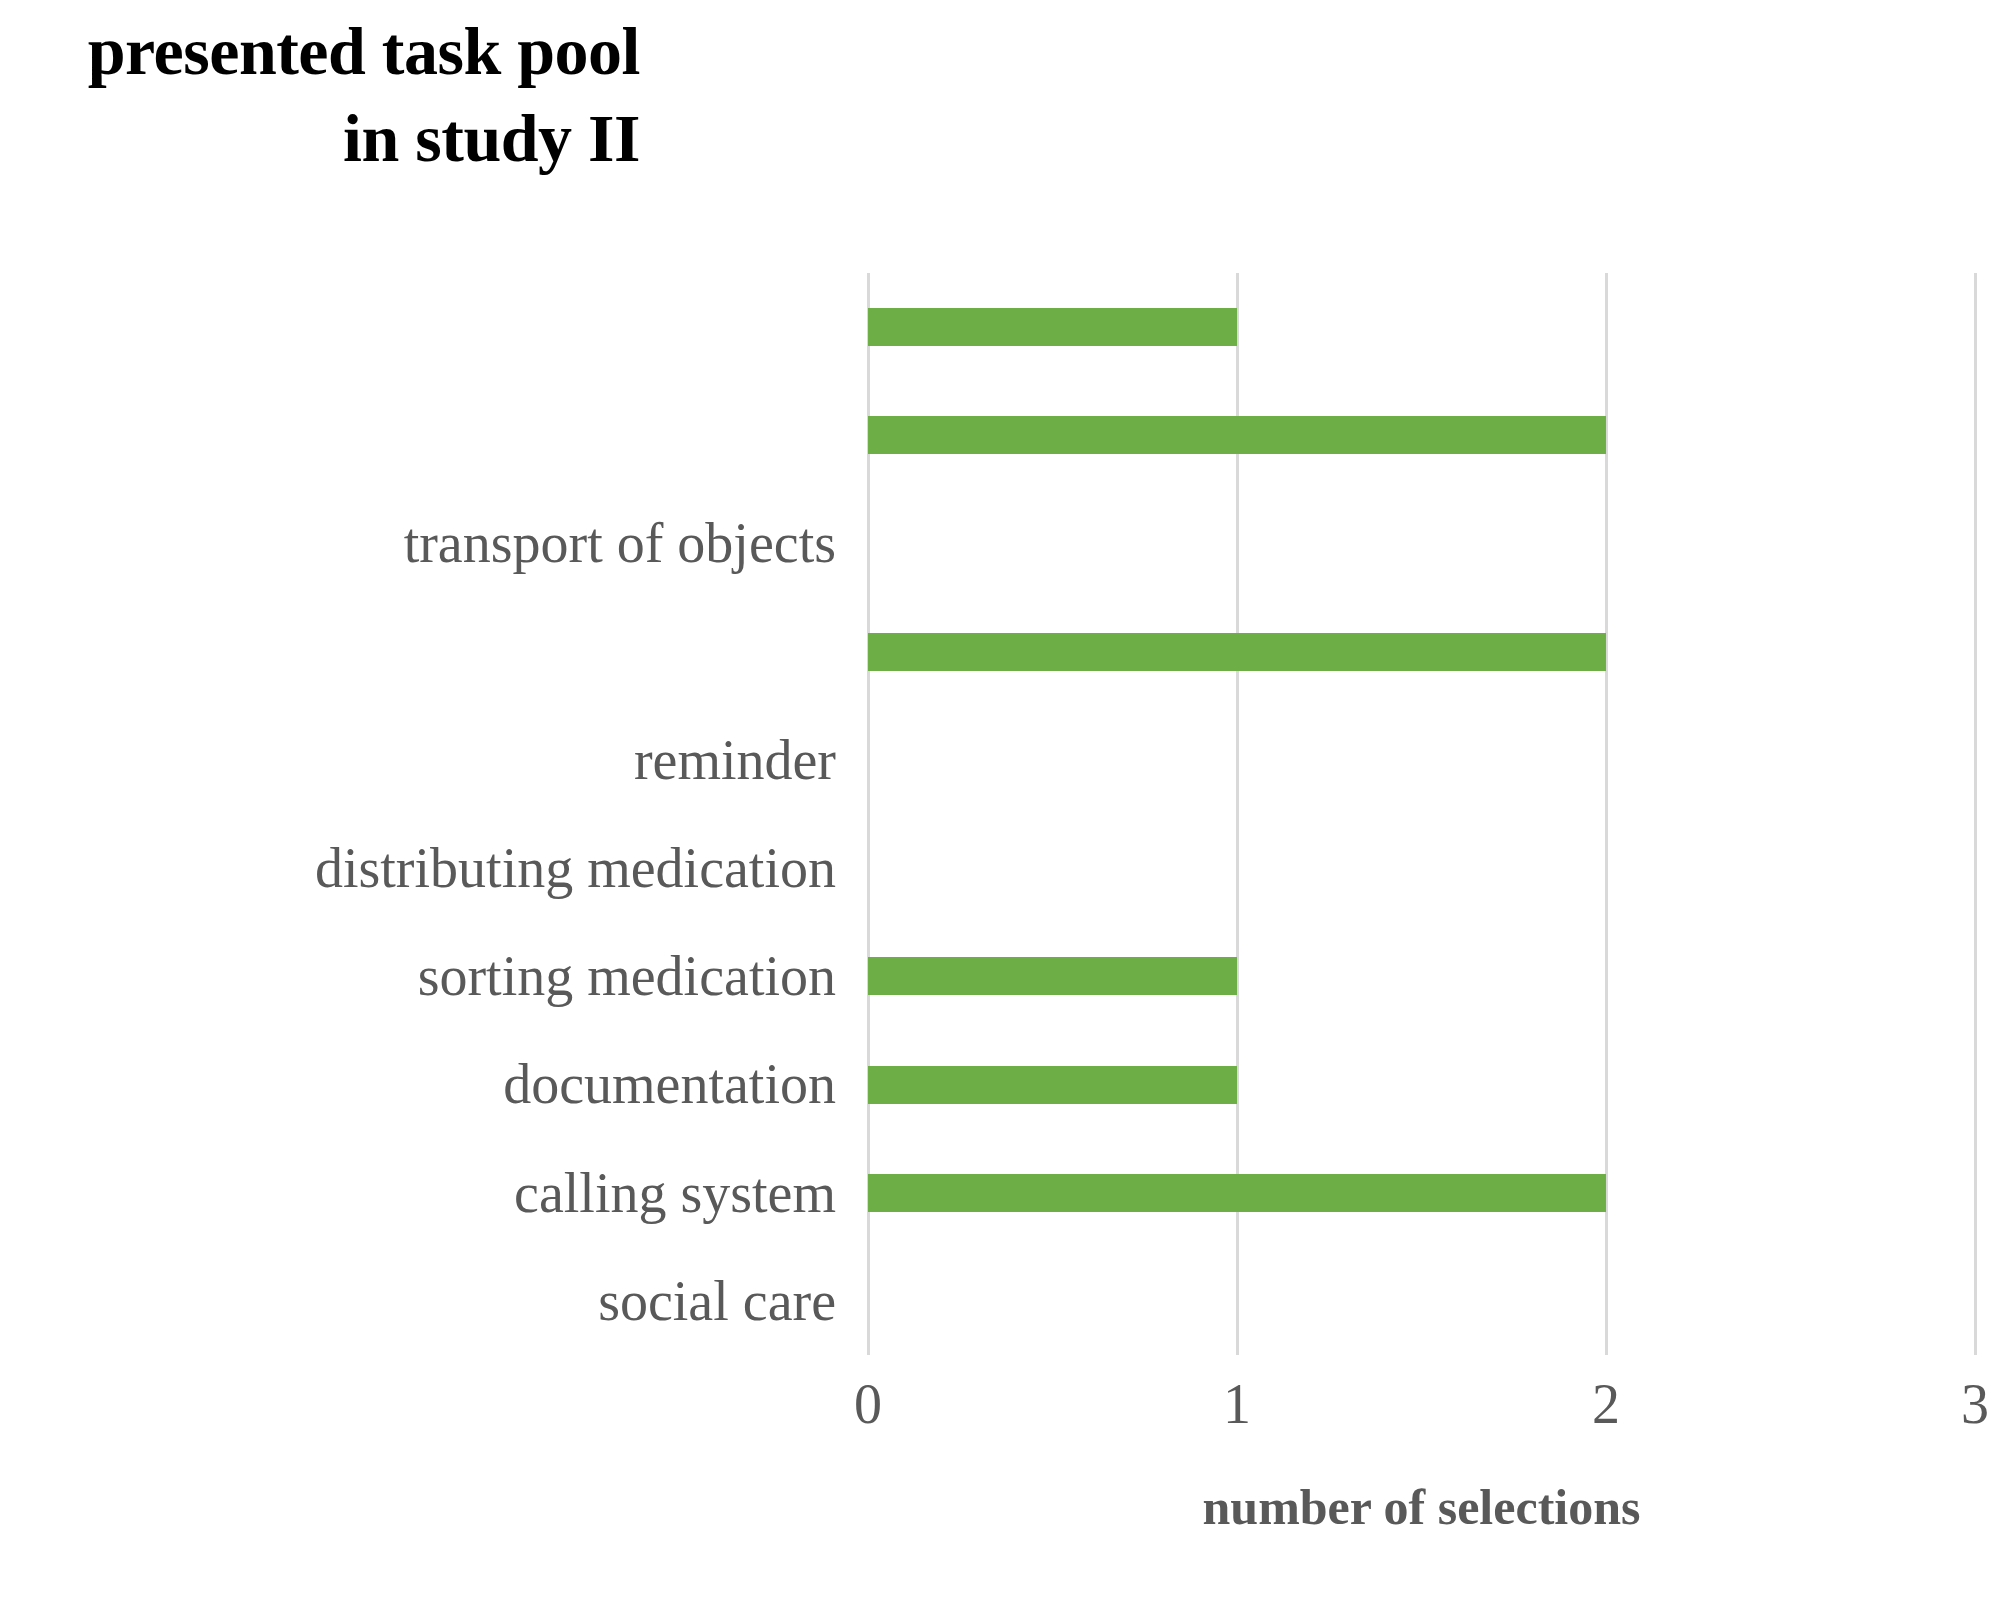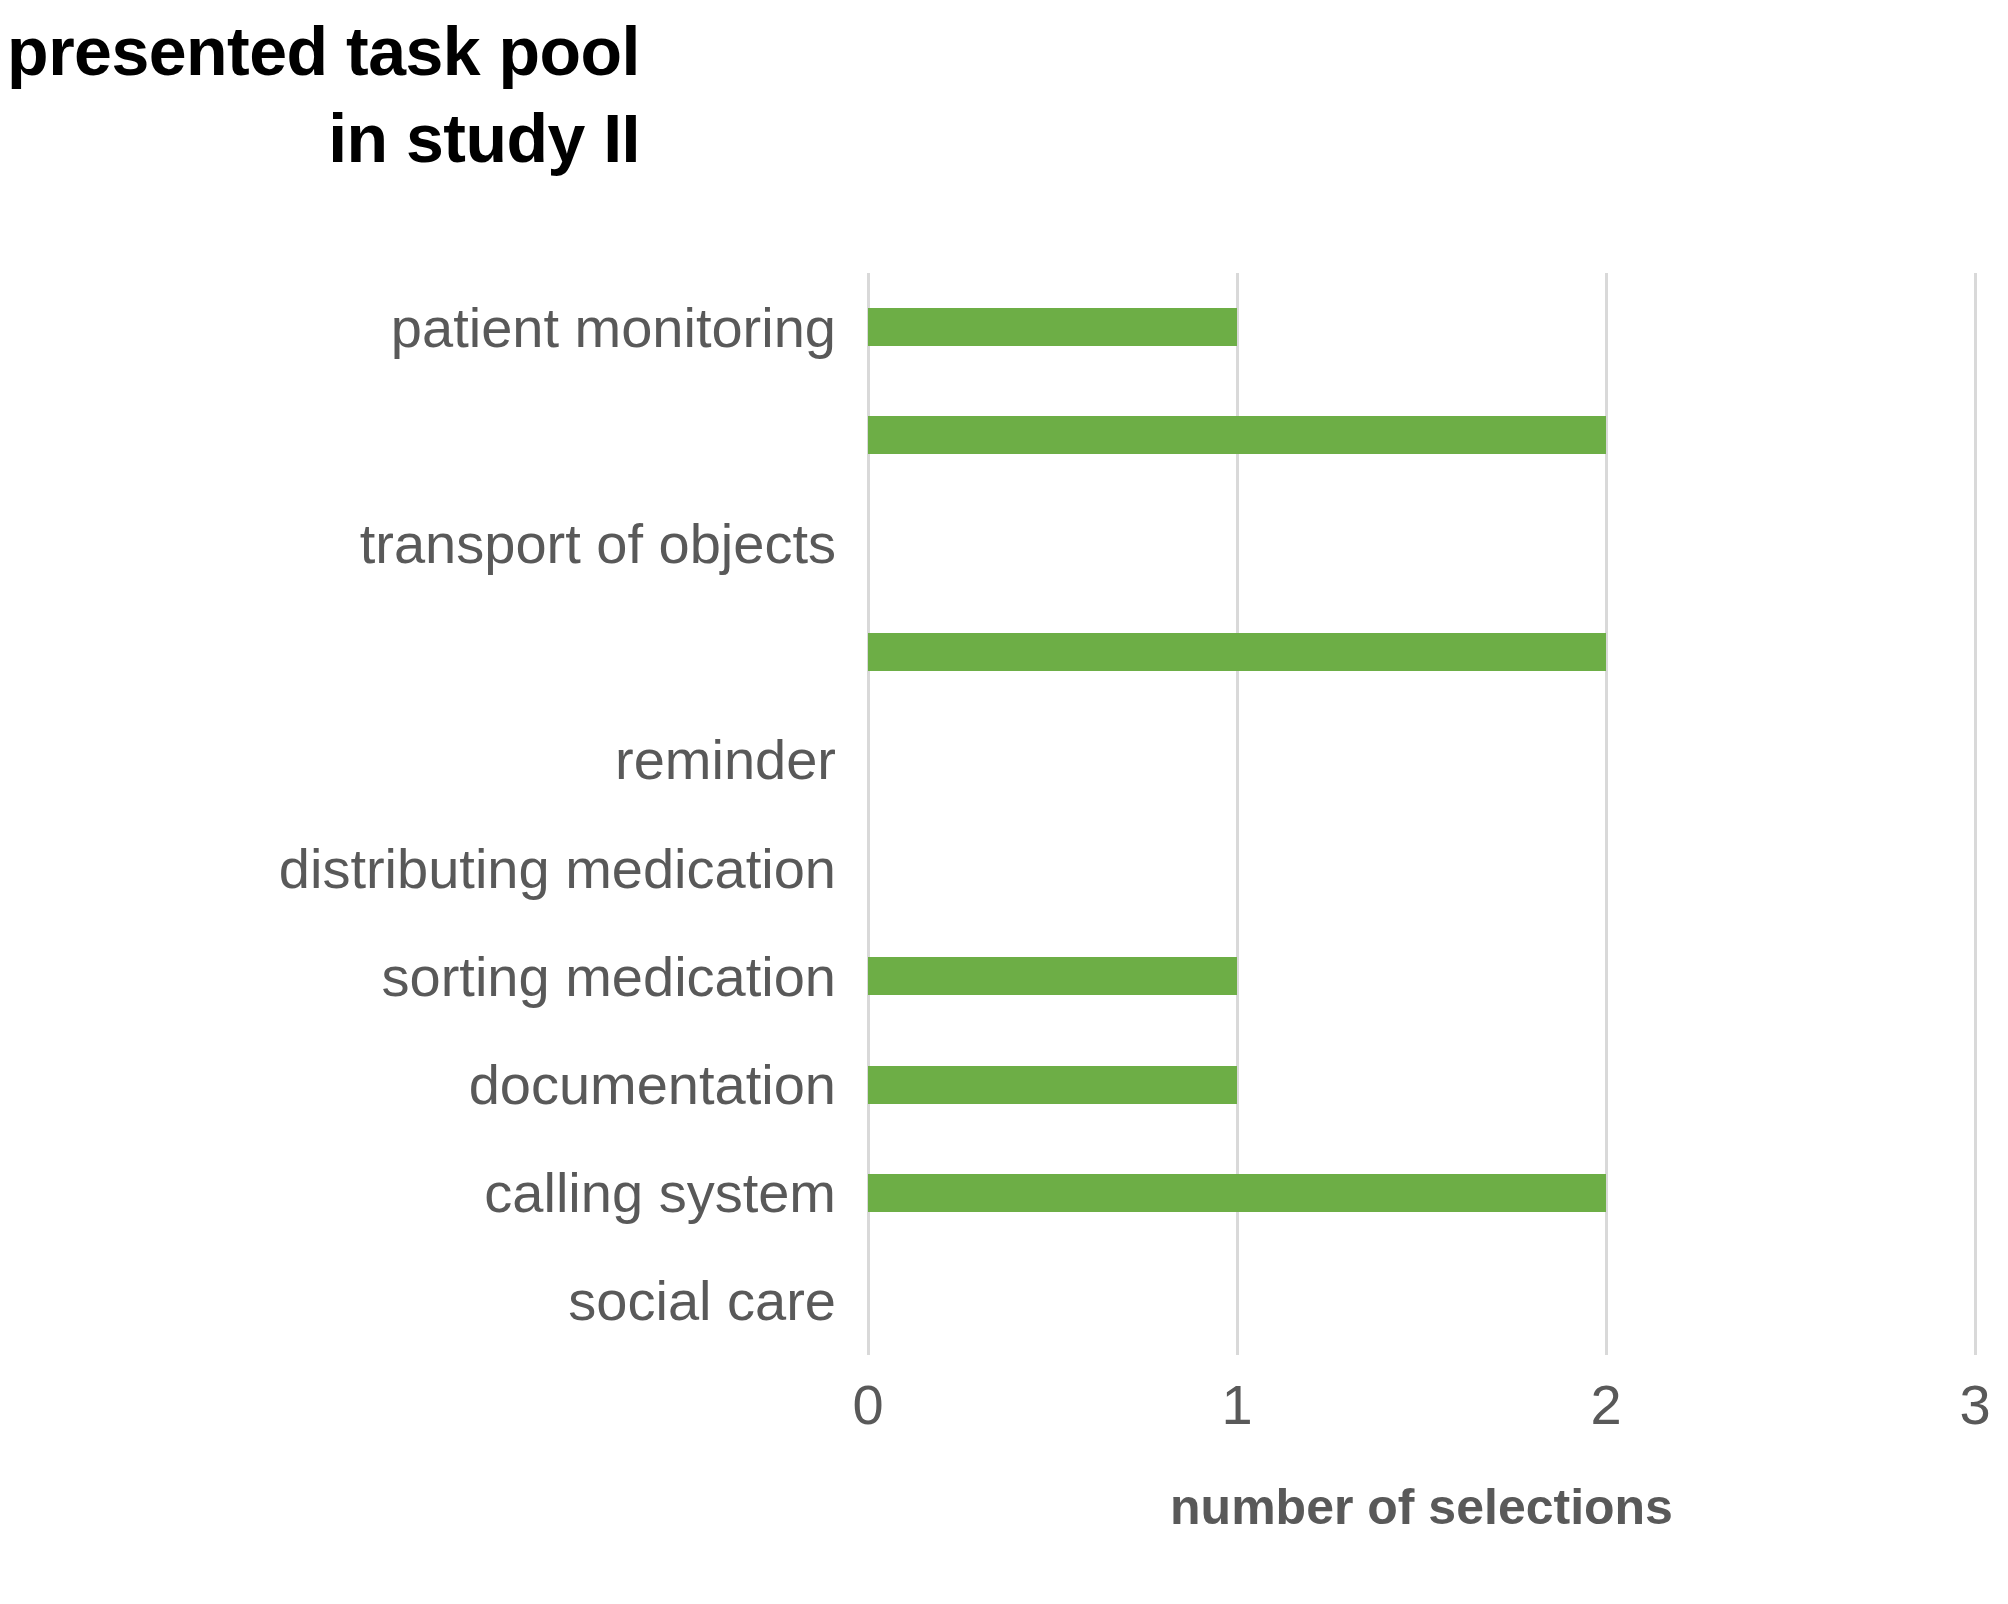--- a/index.html
+++ b/index.html
@@ -9,20 +9,21 @@
   }
   body {
     font-family: "Liberation Sans", sans-serif;
   }
   #chart-root {
     position: relative;
     width: 2008px;
     height: 1604px;
     background: #ffffff;
     overflow: hidden;
+    font-family: Liberation Serif, serif;
   }
 
   
   #chart-title {
     position: absolute;
     left: 0px;
     top: 8px;
     width: 640px;
     text-align: right;
     font-weight: bold;
@@ -127,23 +128,20 @@
   <div id="plot-area">
 
   <div class="gridline" style="left: -1px;"></div>
       <div class="gridline" style="left: 368px;"></div>
       <div class="gridline" style="left: 737px;"></div>
       <div class="gridline" style="left: 1106px;"></div>
     </div>
 
   <div id="category-labels">
 
-  <div class="cat-row" style="top: 0px; height: 108.2px;">
-        <span class="cat-label">patient monitoring</span>
-      </div>
       <div class="cat-row" style="top: 216.4px; height: 108.2px;">
         <span class="cat-label">transport of objects</span>
       </div>
       <div class="cat-row" style="top: 432.8px; height: 108.2px;">
         <span class="cat-label">reminder</span>
       </div>
       <div class="cat-row" style="top: 541px; height: 108.2px;">
         <span class="cat-label">distributing medication</span>
       </div>
       <div class="cat-row" style="top: 649.2px; height: 108.2px;">

